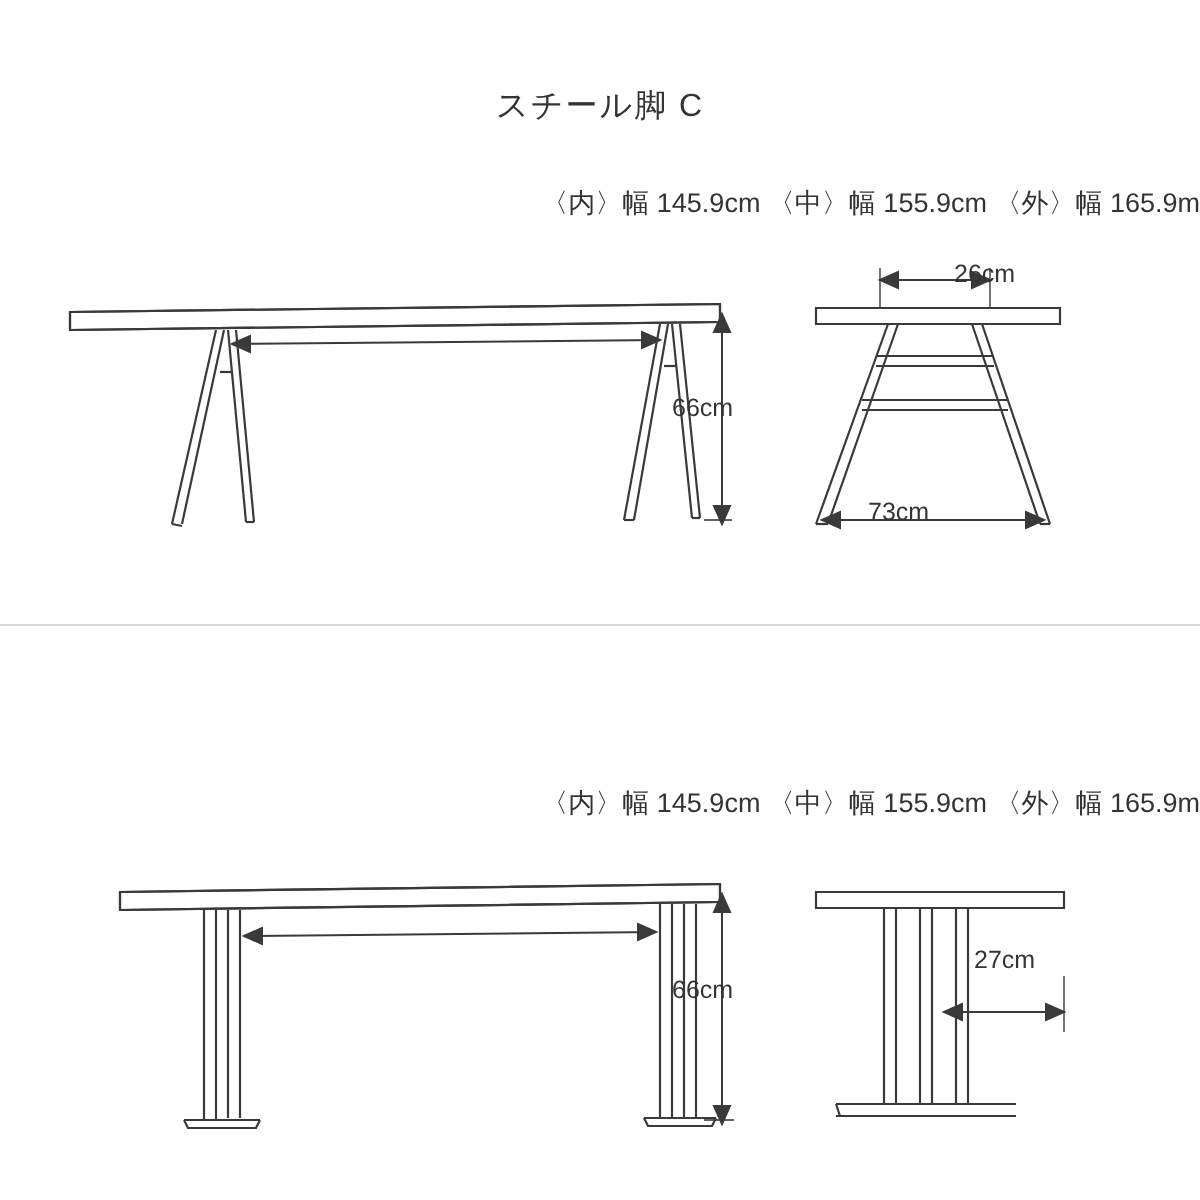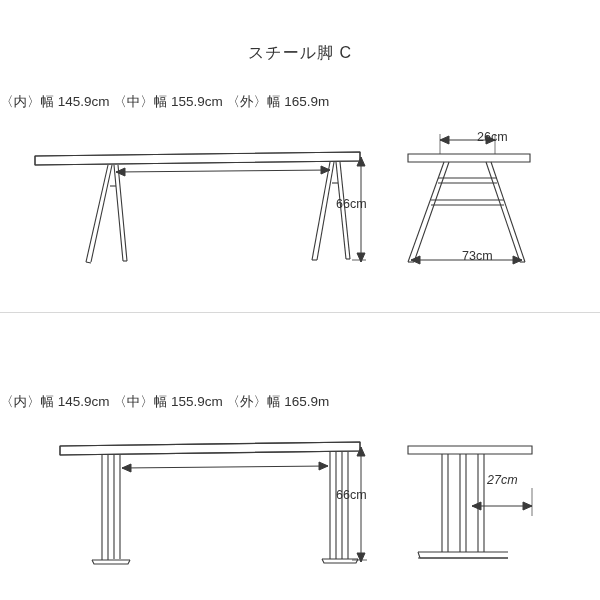--- a/index.html
+++ b/index.html
@@ -19,21 +19,21 @@
   .divider{
     position:absolute;left:0;width:600px;height:1px;
     background:#d8d8d8;
   }
 
   .sec-title{
     position:absolute;left:0;width:600px;text-align:center;
     font-size:16px;letter-spacing:1px;color:#333;
   }
   .sec-sub{
-    position:absolute;left:0;width:600px;text-align:left;
+    position:absolute;left:0;width:600px;text-align:right;
     font-size:13.5px;letter-spacing:0px;color:#333;
   }
 
   .dimlabel{
     position:absolute;
     font-size:12.5px;
     color:#333;
     font-family:"Liberation Sans","DejaVu Sans",sans-serif;
     white-space:nowrap;
   }
@@ -131,21 +131,21 @@
         <g stroke="#3a3a3a" stroke-width="1" fill="#3a3a3a">
           <line x1="21" y1="132" x2="132" y2="132"></line>
           <polygon points="21,132 30,128 30,136"></polygon>
           <polygon points="132,132 123,128 123,136"></polygon>
         </g>
       </svg>
     </div>
 
     <div class="dimlabel" style="left:445px;top:130px;margin-left:32px;">26cm</div>
 
-    <div class="dimlabel" style="left:434px;top:249px;margin-left:28px;">73cm</div>
+    <div class="dimlabel" style="left:434px;top:249px;">73cm</div>
   </div>
 
   <div class="divider" style="top:312px;"></div>
 
   <div class="section" id="section-d">
 
 
     <div class="sec-sub" style="top:75px;">〈内〉幅 145.9cm 〈中〉幅 155.9cm 〈外〉幅 165.9m</div>
 
     <div class="drawing" style="left:30px;top:110px;">
@@ -212,16 +212,16 @@
 
         <g stroke="#3a3a3a" stroke-width="1" fill="#3a3a3a">
           <line x1="82" y1="78" x2="142" y2="78"></line>
           <polygon points="82,78 91,74 91,82"></polygon>
           <polygon points="142,78 133,74 133,82"></polygon>
           <line x1="142" y1="60" x2="142" y2="88" stroke-width="0.7"></line>
         </g>
       </svg>
     </div>
 
-    <div class="dimlabel" style="left:487px;top:155px;font-style:italic;">27cm</div>
+    <div class="dimlabel" style="left:487px;top:155px;">27cm</div>
   </div>
 
 </div>
 
 </body></html>

